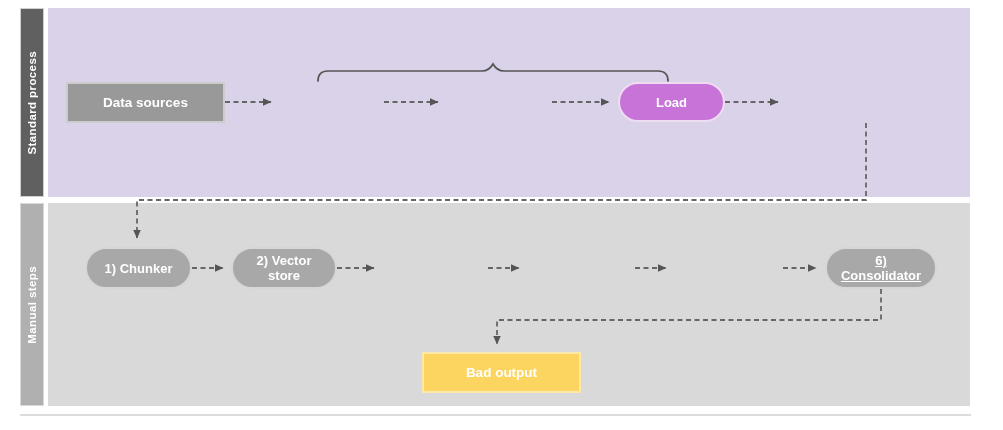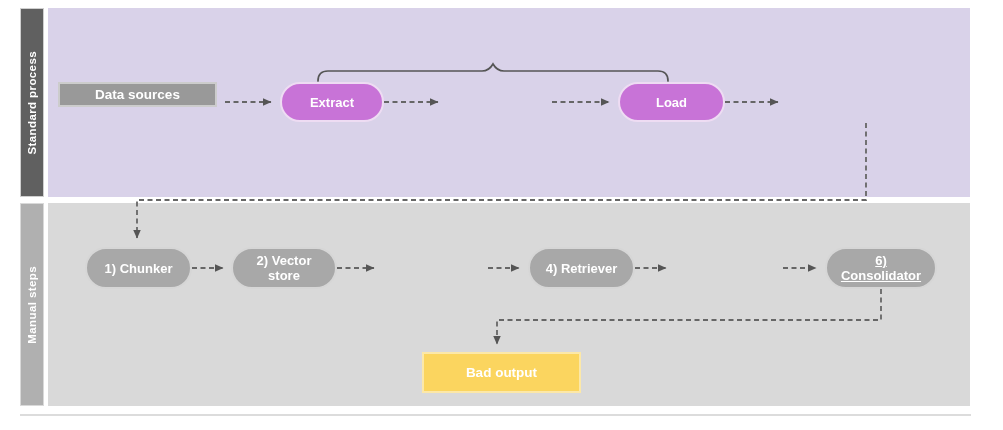--- a/index.html
+++ b/index.html
@@ -145,24 +145,22 @@
     <path class="dashed" marker-end="url(#arrow)" d="M488,268 L519,268"></path>
     <path class="dashed" marker-end="url(#arrow)" d="M635,268 L666,268"></path>
     <path class="dashed" marker-end="url(#arrow)" d="M783,268 L816,268"></path>
 
     <path class="dashed" marker-end="url(#arrow)" d="M881,289 L881,320 L497,320 L497,344"></path>
 
     <path class="brace" d="M318,81 Q318,71 328,71 L482,71 Q489,71 493,64 Q497,71 504,71 L658,71 Q668,71 668,81"></path>
   </svg>
 
 
-  <div class="node rect-gray" style="left:58px; top:82px; width:159px; height:25px;">Data sources</div>
-  <div class="node pill-etl" style="left:280px; top:82px; width:104px; height:40px;">Extract</div>
+  <div class="node rect-gray" style="left:66px; top:82px; width:159px; height:41px;">Data sources</div>
   <div class="node pill-etl" style="left:618px; top:82px; width:107px; height:40px;">Load</div>
 
   <div class="node pill-gray" style="left:85px; top:247px; width:107px; height:42px;">1) Chunker</div>
   <div class="node pill-gray" style="left:231px; top:247px; width:106px; height:42px;">2) Vector store</div>
-  <div class="node pill-gray" style="left:528px; top:247px; width:107px; height:42px;">4) Retriever</div>
   <div class="node pill-gray narrowpad" style="left:825px; top:247px; width:112px; height:42px;text-decoration:underline;">6) Consolidator</div>
 
   <div class="node rect-yellow" style="left:422px; top:352px; width:159px; height:41px;">Bad output</div>
 
 </div>
 
 </body></html>

